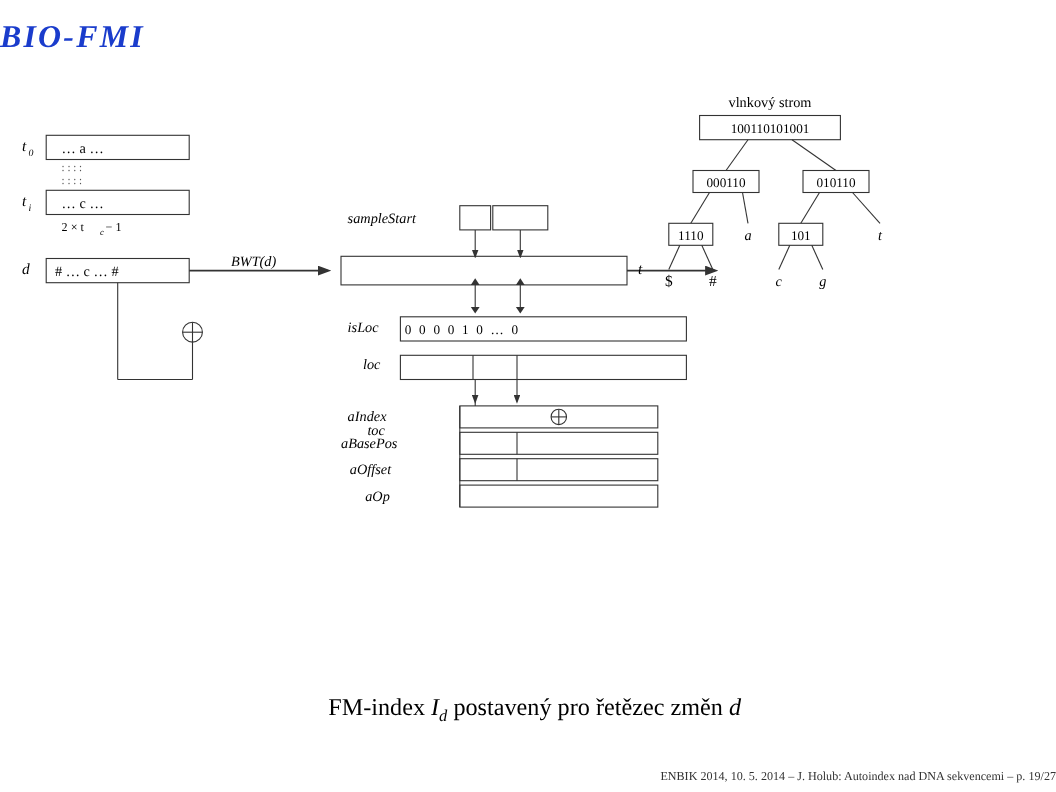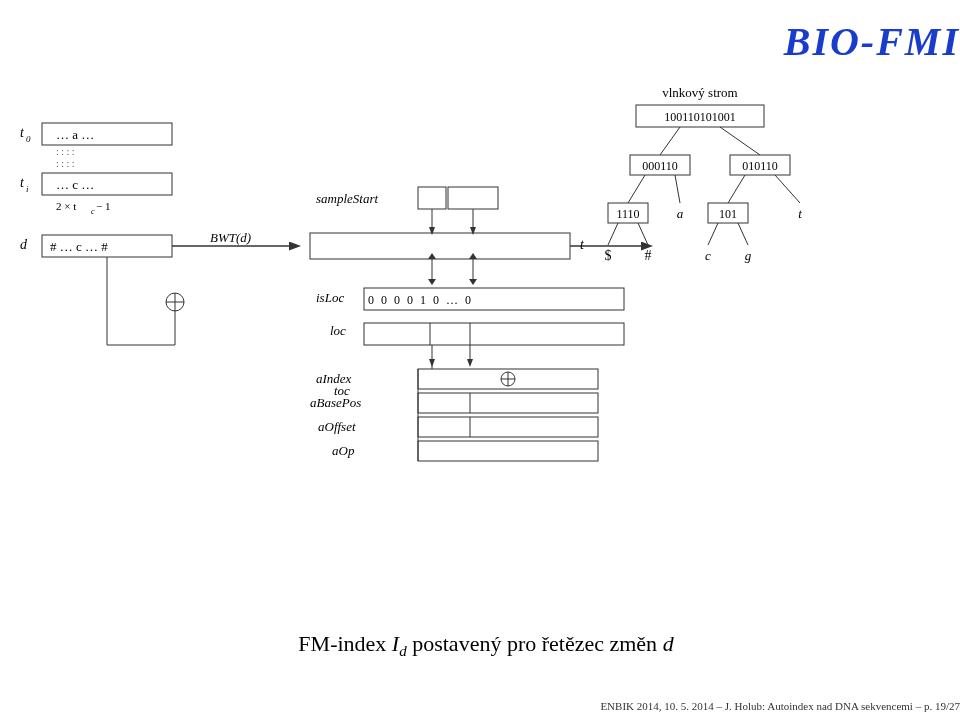--- a/index.html
+++ b/index.html
@@ -6,23 +6,23 @@
     body {
       width: 960px;
       height: 720px;
       background: #fff;
       font-family: 'Times New Roman', Times, serif;
       overflow: hidden;
       position: relative;
     }
 
     .page-title {
-      text-align: right;
+      text-align: left;
       padding-top: 18px;
-      font-size: 40px;
+      font-size: 29px;
       font-weight: bold;
       color: #1a3ccc;
       letter-spacing: 2px;
       font-style: italic;
     }
 
     
     .diagram-svg {
       position: absolute;
       top: 0;

